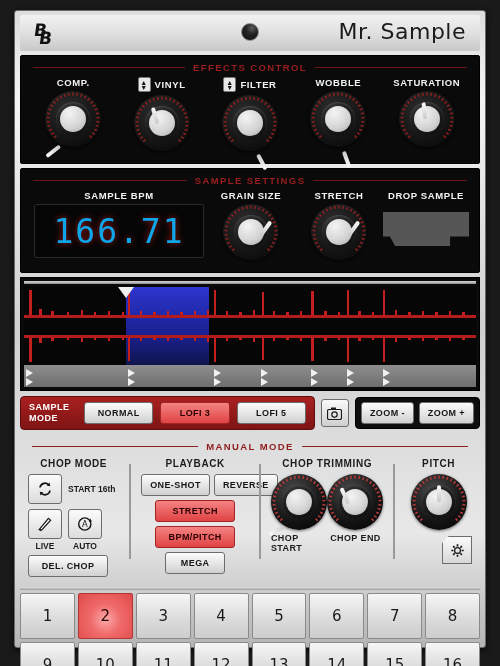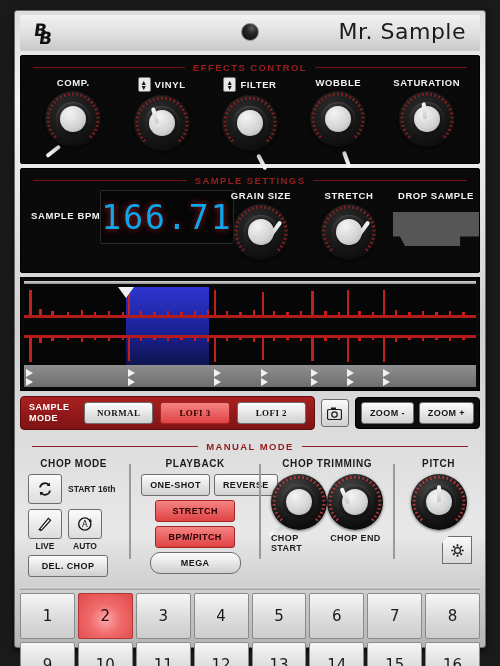--- a/index.html
+++ b/index.html
@@ -120,21 +120,21 @@
     box-shadow: 0 1px 3px rgba(0,0,0,.9);
   }
   
   .knob.lite .ring {
     background: radial-gradient(circle at 40% 30%, #4a4a4a 0%, #161616 55%, #000 100%);
     box-shadow: 0 1px 3px rgba(0,0,0,.55);
   }
 
   
   .settingsgrid { display: flex; padding: 2px 10px 8px 10px; align-items: flex-start; }
-  .bpmblock { width: 186px; display: flex; flex-direction: row; align-items: center; }
+  .bpmblock { width: 186px; display: flex; flex-direction: column; align-items: center; }
   .bpmscreen {
     width: 170px; height: 54px;
     background: #060606;
     border: 1px solid #2a2a2a;
     border-radius: 2px;
     display: flex; align-items: center; justify-content: center;
   }
   .bpmtext {
     font-family: "DejaVu Sans Mono", monospace;
     font-size: 33px; color: #0ea5e9; letter-spacing: 2px;
@@ -695,24 +695,24 @@
         <div class="chopmark" style="left: 79.5%; top: 13px;"></div>
       </div>
   </div>
 
   <div class="moderow">
     <div class="redbar">
       <div class="cap2">
         <span>SAMPLE</span><br>
         <span>MODE</span>
       </div>
-      <div id="mode-btns" style="display:flex;gap:7px;flex:1;font-family:Liberation Serif, serif;">
+      <div id="mode-btns" style="display:flex;gap:7px;flex:1;">
           <div class="btn" style="flex: 1 1 0%;">NORMAL</div>
           <div class="btn on" style="flex: 1 1 0%;">LOFI 3</div>
-          <div class="btn" style="flex: 1 1 0%;">LOFI 2</div>
+          <div class="btn" style="flex: 1 1 0%;">LOFI 5</div>
         </div>
     </div>
     <div class="camera">
       <svg width="15" height="13" viewBox="0 0 15 13">
         <rect x="0.5" y="2.5" width="14" height="10" rx="1.5" fill="none" stroke="#1a1a1a" stroke-width="1.2"></rect>
         <rect x="4" y="0.5" width="5" height="2.4" fill="#1a1a1a"></rect>
         <circle cx="7.5" cy="7.6" r="2.7" fill="none" stroke="#1a1a1a" stroke-width="1.2"></circle>
       </svg>
     </div>
     <div class="zoomgrp">
@@ -771,21 +771,21 @@
 
       <div style="width:108px;">
         <div class="col-head">PLAYBACK</div>
         <div id="pb-top" style="display:flex;gap:4px;">
             <div class="btn" style="flex: 1 1 0%;">ONE-SHOT</div>
             <div class="btn" style="flex: 1 1 0%;">REVERSE</div>
           </div>
         <div id="pb-stack" style="margin-top:4px;display:flex;flex-direction:column;gap:4px;align-items:center;">
             <div class="btn on" style="width: 80px;">STRETCH</div>
             <div class="btn on" style="width: 80px;">BPM/PITCH</div>
-            <div class="btn" style="width: 91px; border-radius: 10px;">MEGA</div>
+            <div class="btn" style="width: 60px;">MEGA</div>
           </div>
       </div>
 
       <div class="vdiv"></div>
 
       <div style="width:128px;">
         <div class="col-head">CHOP TRIMMING</div>
         <div id="trim-knobs" style="display:flex;justify-content:flex-start;">
             <div style="display: flex; flex-direction: column; align-items: center;">
               <div class="knob lite" style="width: 56px; height: 56px;">

